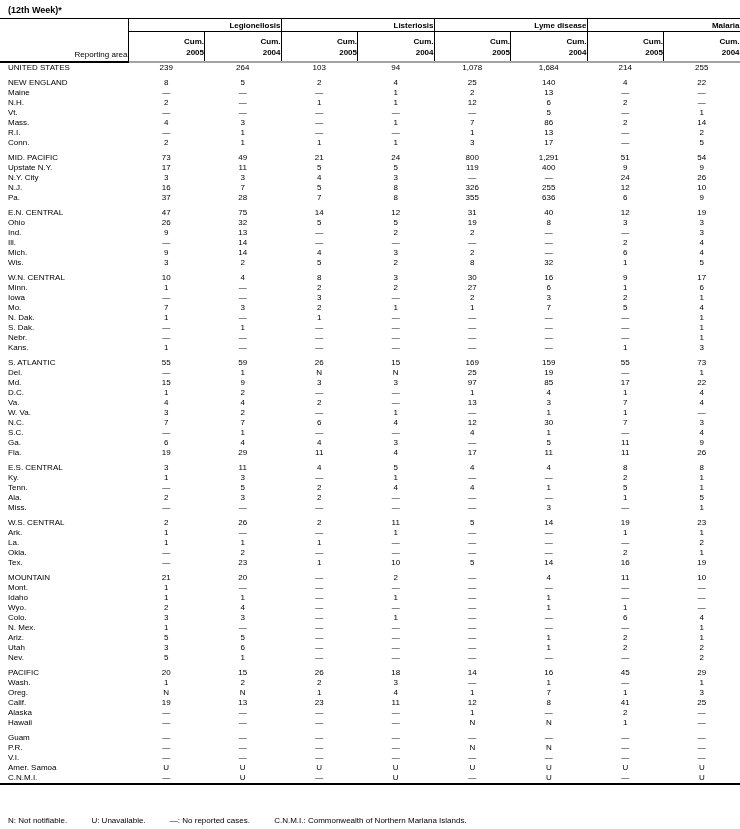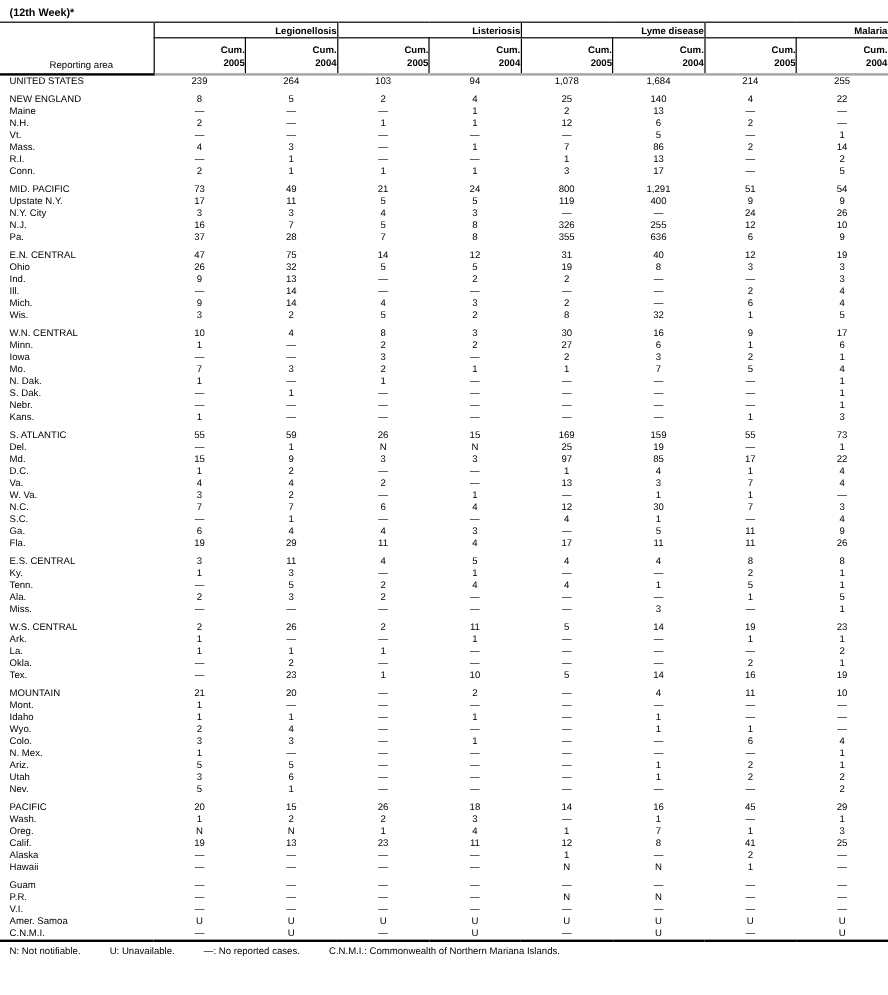--- a/index.html
+++ b/index.html
@@ -31,21 +31,21 @@
   col.c-area { width: 128px; }
   col.c-val  { width: 76.5px; }
   thead th {
     font-size: 8px;
     font-weight: bold;
     text-align: right;
     padding: 0;
   }
   th.ra {
     font-weight: normal;
-    text-align: center;
+    text-align: right;
     vertical-align: bottom;
     padding: 0 0 2px 8px;
     border-top: 1px solid #000;
     border-bottom: 2px solid #000;
   }
   th.grp {
     border-top: 1px solid #000;
     border-left: 1px solid #000;
     border-bottom: 1px solid #000;
     padding: 2px 0 1px 0;
@@ -68,21 +68,21 @@
     overflow: hidden;
   }
   td.area { text-align: left; padding-left: 8px; }
   td.val  { text-align: center; }
   tr.gap td { height: 5px; line-height: 5px; font-size: 1px; }
   .footnotes {
     font-size: 8px;
     line-height: 11px;
     padding: 2px 8px 0 8px;
   }
-  .footnotes .leg { margin-right: 22px; display: inline-block; }
+  .footnotes .leg { margin-right: 22px; display: inline-block; margin-top: 28px; }
   .footnotes .leg:last-child { margin-right: 0; text-align: center; }
 </style>
 </head>
 <body>
 
 <div id="page">
 
   <div class="title">
     <div>(12th Week)*</div>
   </div>

